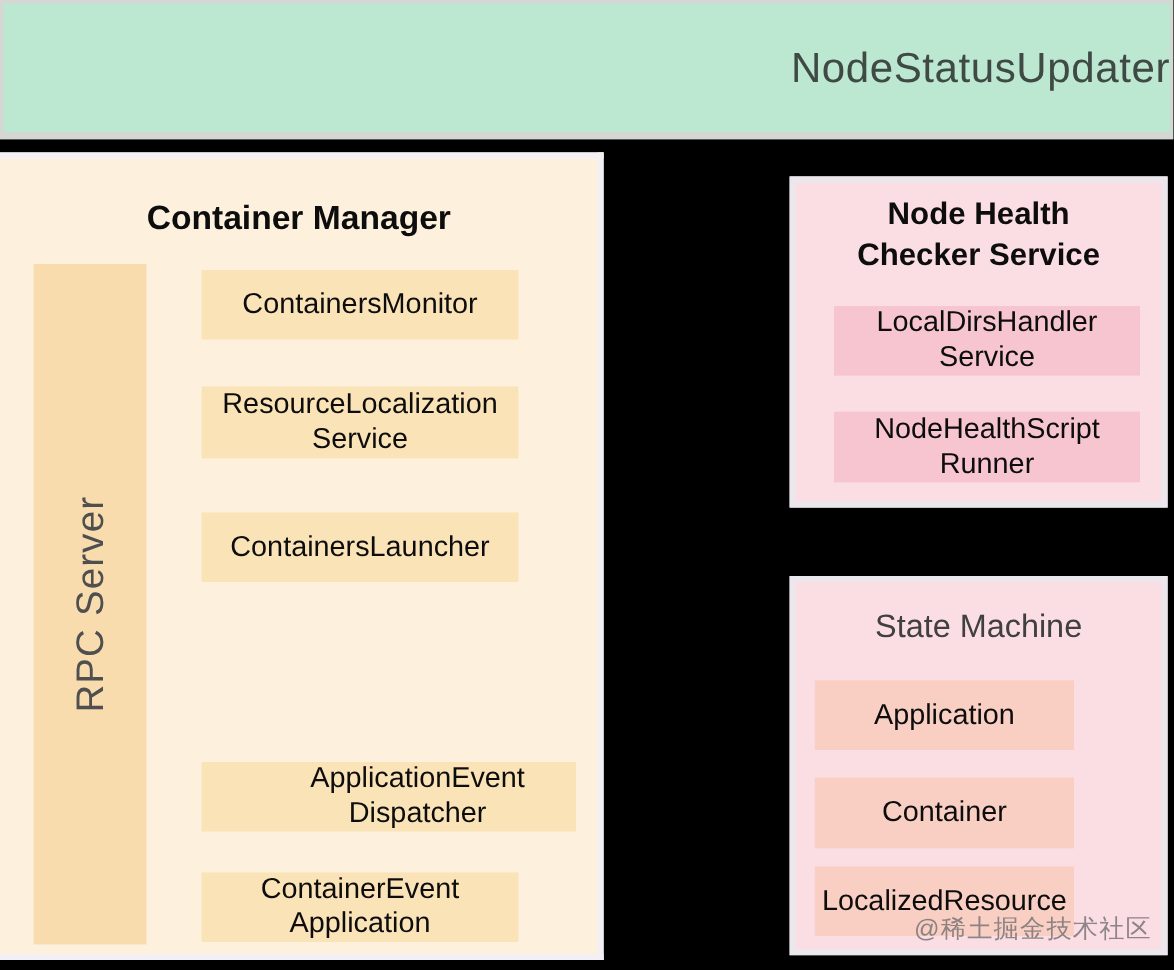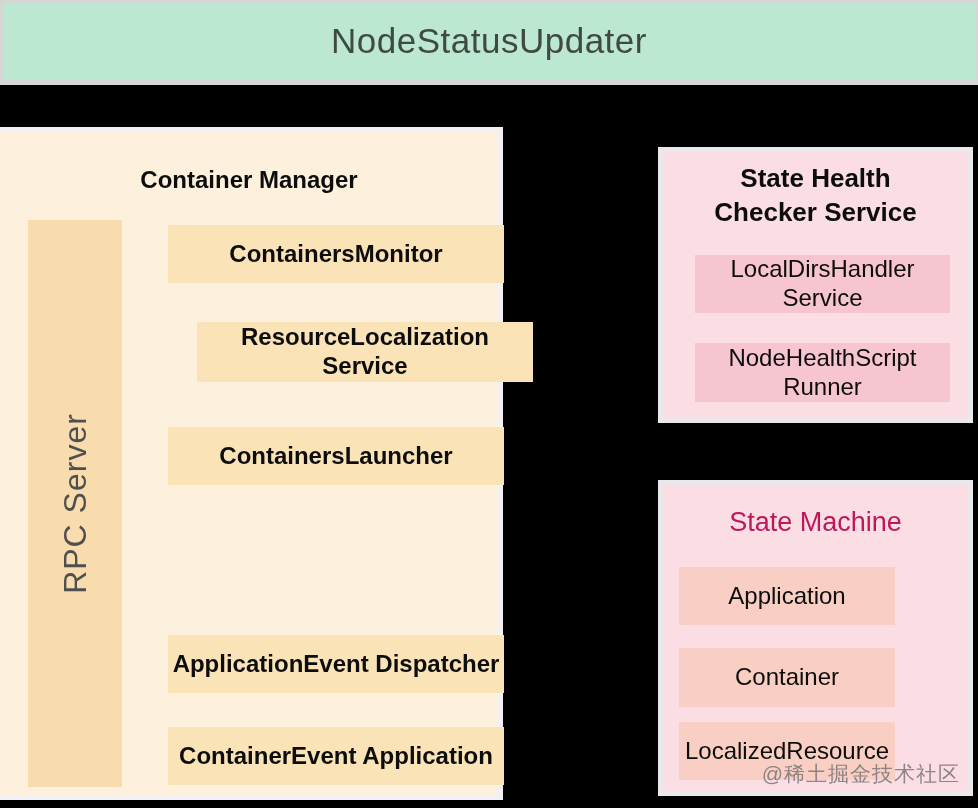--- a/index.html
+++ b/index.html
@@ -5,25 +5,25 @@
   html,body{margin:0;padding:0;background:#000;}
   #canvas{
     position:relative;
     width:978px;height:808px;
     background:#000;
     font-family:"Liberation Sans", sans-serif;
     overflow:hidden;
   }
   
   .banner{
-    position:absolute;left:0;top:0;width:978px;height:85px;
+    position:absolute;left:0;top:0;width:978px;height:116px;
     box-sizing:border-box;
     background:#bce8d2;
     border:3px solid #d4d7d3;border-bottom-width:6px;
-    display:flex;align-items:center;justify-content:center;
+    display:flex;align-items:center;justify-content:flex-end;
   }
   .banner-title{
     font-size:35px;color:#3f4a44;letter-spacing:0.5px;font-weight:400;
   }
   
   .panel{position:absolute;box-sizing:border-box;}
   .panel-cm{
     left:0;top:127px;width:503px;height:673px;
     background:#fdf1de;
     border:5px solid #f2eff5;border-left:none;
@@ -34,34 +34,34 @@
     border:5px solid #ebe8ed;
   }
   .panel-nh{top:147px;height:276px;}
   .panel-sm{top:480px;height:316px;}
 
   .panel-title{
     position:absolute;left:0;right:0;
     text-align:center;
     color:#0d0d0d;
   }
-  .cm-title{top:34px;font-size:24px;font-weight:600;}
+  .cm-title{top:34px;font-size:28px;font-weight:600;}
   .nh-title{top:10px;font-size:26px;font-weight:600;line-height:1.3;
             width:230px;left:50%;transform:translateX(-50%);}
-  .sm-title{top:22px;font-size:27px;font-weight:500;color:#be185d;}
+  .sm-title{top:22px;font-size:27px;font-weight:500;color:#404040;}
 
   
   .sub-box{
     position:absolute;
     display:flex;align-items:center;justify-content:center;
     text-align:center;
     font-size:24px;font-weight:500;line-height:1.2;
     color:#0d0d0d;
   }
-  .cm-box{left:168px;width:336px;height:58px;background:#fbe3b8;font-weight:bold;}
+  .cm-box{left:168px;width:264px;height:58px;background:#fbe3b8;}
   .nh-box{left:32px;width:255px;background:#f6c5d0;}
   .sm-box{left:16px;width:216px;background:#f8cfc2;}
 
   .rpc-box{
     position:absolute;left:28px;top:88px;width:94px;height:567px;
     background:#f8dcae;
     display:flex;align-items:center;justify-content:center;
   }
   .rpc-label{
     transform:rotate(-90deg);
@@ -86,28 +86,28 @@
   </div>
 
   <div class="panel panel-cm">
     <div class="panel-title cm-title">Container Manager</div>
 
     <div class="rpc-box">
       <span class="rpc-label">RPC Server</span>
     </div>
 
     <div class="sub-box cm-box" style="top:93px;">ContainersMonitor</div>
-    <div class="sub-box cm-box" style="top:190px;height:60px;margin-left:29px;">ResourceLocalization Service</div>
+    <div class="sub-box cm-box" style="top:190px;height:60px;">ResourceLocalization Service</div>
     <div class="sub-box cm-box" style="top:295px;">ContainersLauncher</div>
-    <div class="sub-box cm-box" style="top:503px;">ApplicationEvent Dispatcher</div>
+    <div class="sub-box cm-box" style="top:503px;padding-left:48px;">ApplicationEvent Dispatcher</div>
     <div class="sub-box cm-box" style="top:595px;">ContainerEvent Application</div>
   </div>
 
   <div class="panel panel-pink panel-nh">
-    <div class="panel-title nh-title">State Health Checker Service</div>
+    <div class="panel-title nh-title">Node Health Checker Service</div>
 
     <div class="sub-box nh-box" style="top:191px;height:59px;">NodeHealthScript Runner</div>
     <div class="sub-box nh-box" style="top:103px;height:58px;">LocalDirsHandler Service</div>
   </div>
 
   <div class="panel panel-pink panel-sm">
     <div class="panel-title sm-title">State Machine</div>
 
     <div class="sub-box sm-box" style="top:82px;height:58px;">Application</div>
     <div class="sub-box sm-box" style="top:163px;height:59px;">Container</div>

